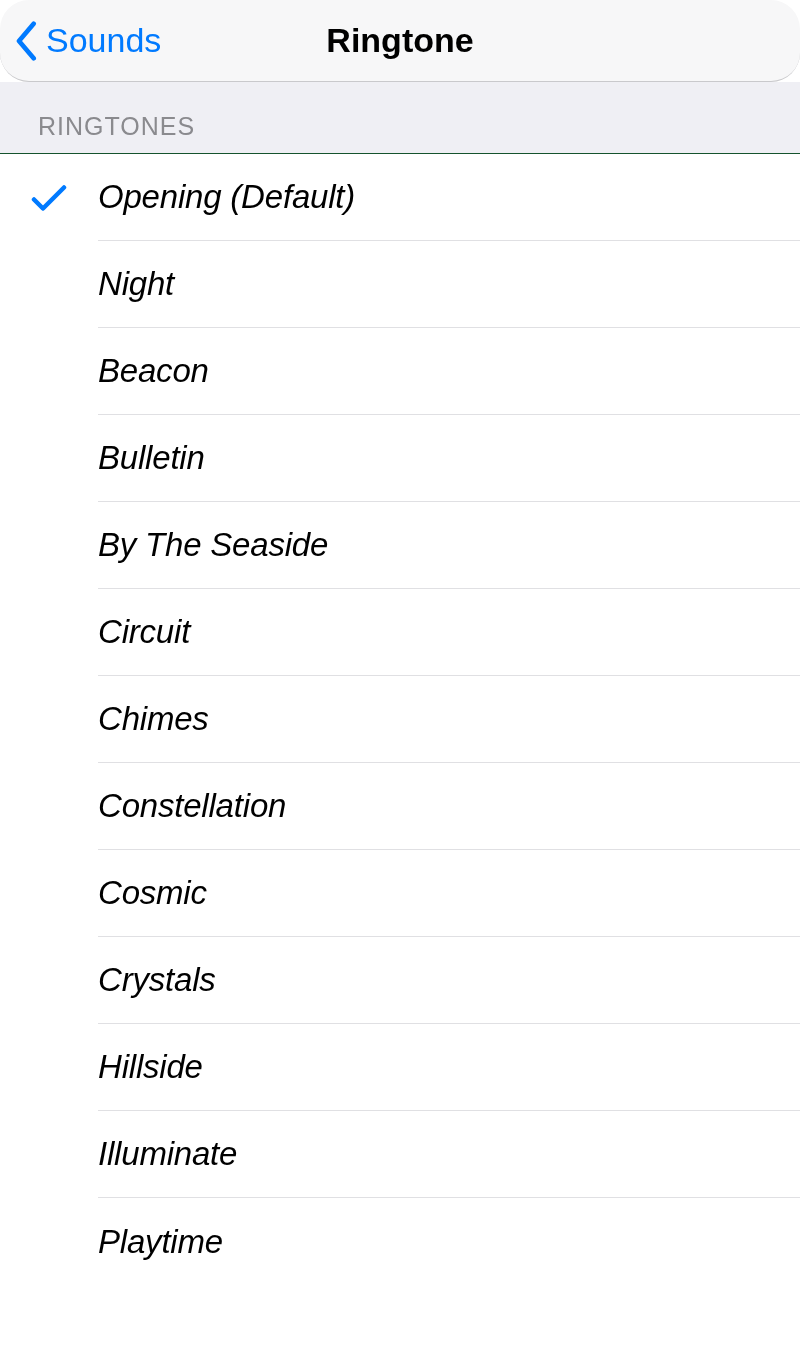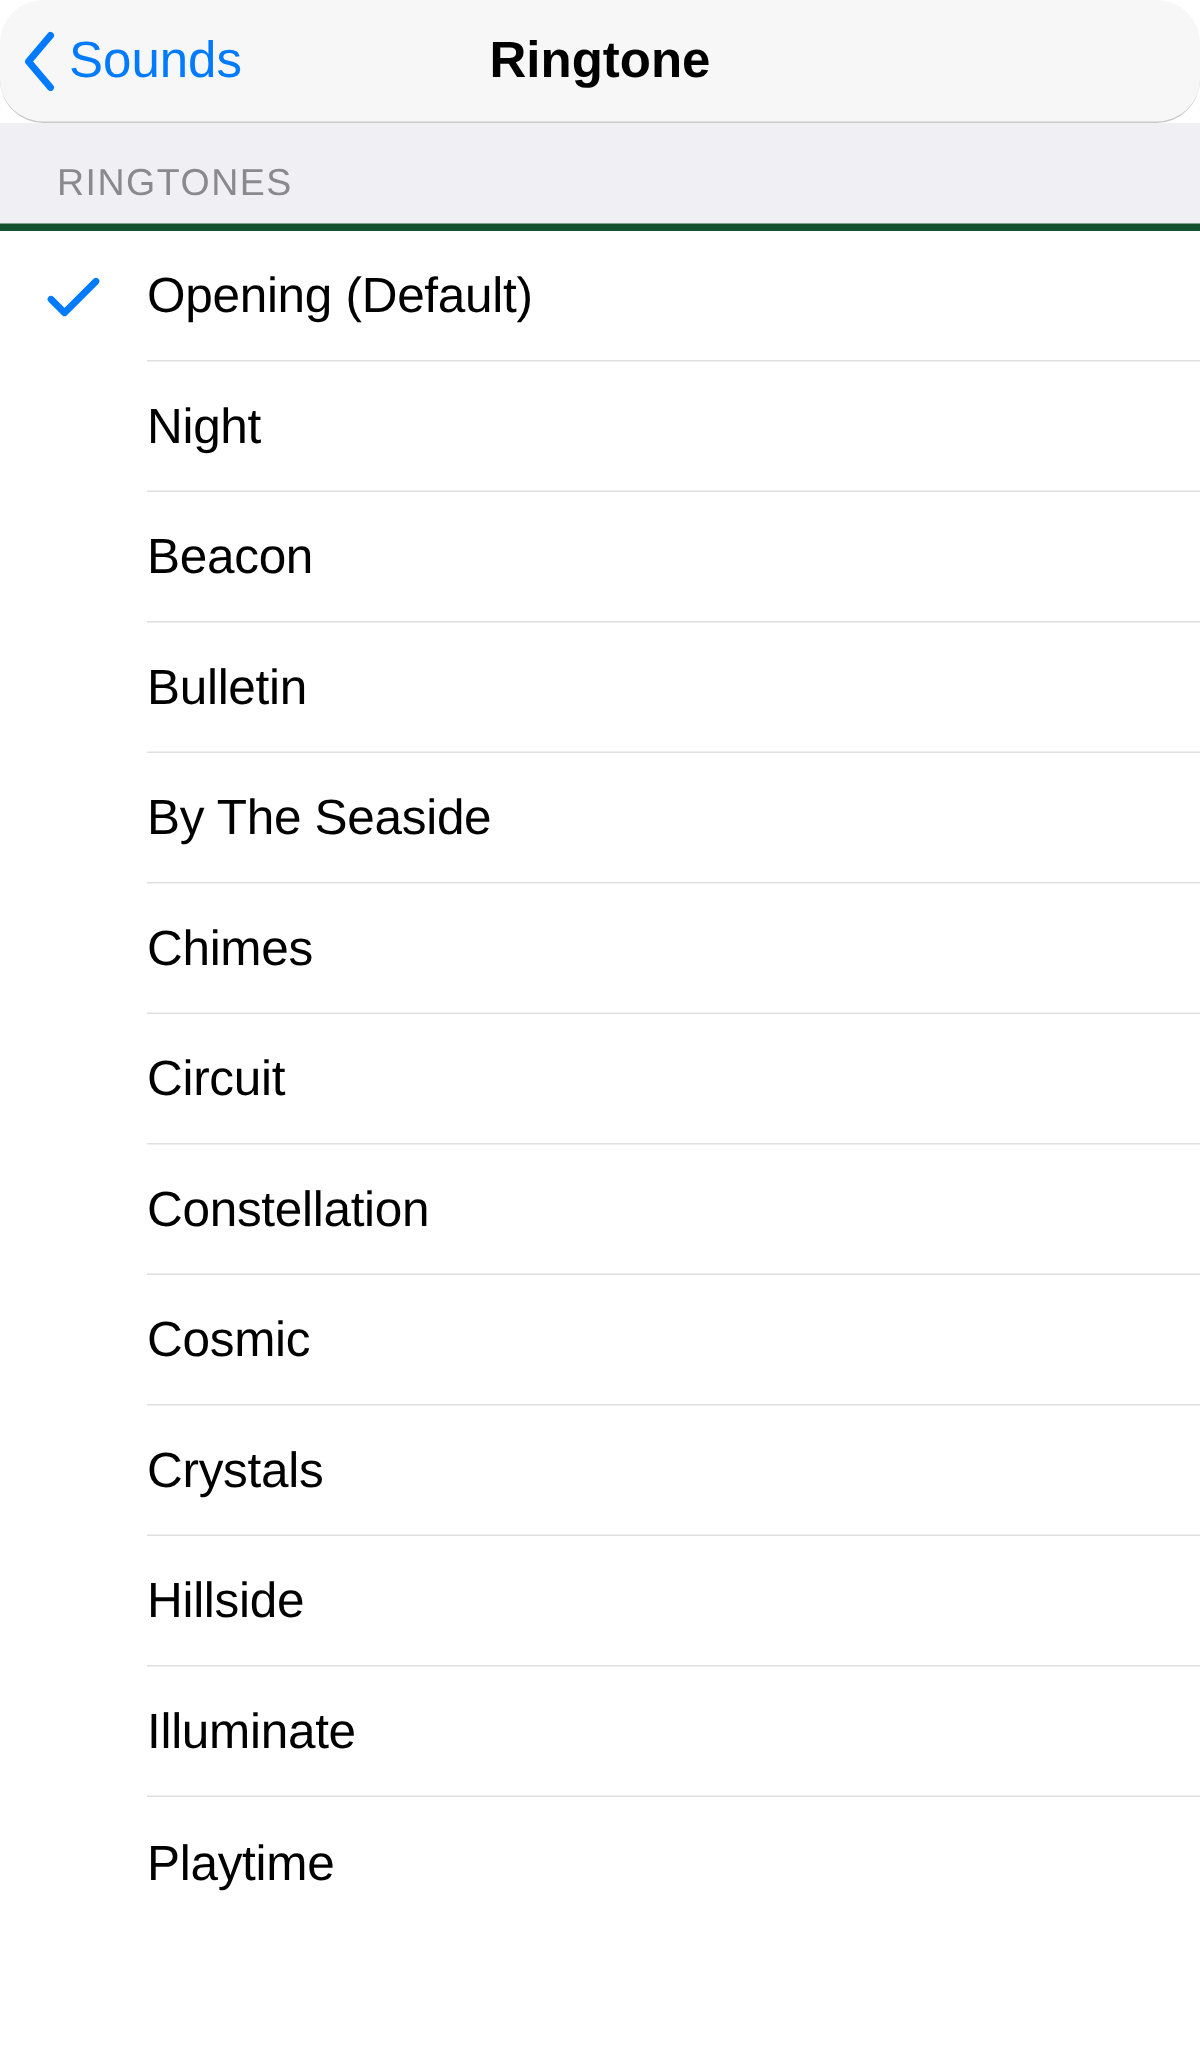--- a/index.html
+++ b/index.html
@@ -51,21 +51,21 @@
       font-size: 34px;
       font-weight: 600;
       color: #000;
     }
     .section-header {
       background: #efeff4;
       height: 72px;
       display: flex;
       align-items: flex-end;
       padding: 0 0 12px 38px;
-      border-bottom: 5px solid #14532d;
+      border-bottom: 1px solid #14532d;
     }
     .section-header-label {
       font-size: 25px;
       letter-spacing: 1px;
       color: #8a8a8e;
       text-transform: uppercase;
     }
     .list {
       background: #ffffff;
     }
@@ -90,20 +90,21 @@
     .checkmark-icon svg {
       width: 100%;
       height: 100%;
     }
     .row-content {
       flex: 1;
       height: 100%;
       display: flex;
       align-items: center;
       border-bottom: 1px solid #e0e0e3;
+      font-style: italic;
     }
     .row:last-child .row-content {
       border-bottom: none;
     }
     .row-label {
       font-size: 33px;
       color: #000;
       letter-spacing: -0.2px;
     }
   </style>
@@ -159,32 +160,32 @@
   </div>
   <div class="row">
     <div class="checkmark-col"></div>
     <div class="row-content">
         <span class="row-label">By The Seaside</span>
       </div>
   </div>
   <div class="row">
     <div class="checkmark-col"></div>
     <div class="row-content">
+        <span class="row-label">Circuit</span>
+      </div>
+  </div>
+  <div class="row">
+    <div class="checkmark-col"></div>
+    <div class="row-content">
         <span class="row-label">Chimes</span>
       </div>
   </div>
   <div class="row">
     <div class="checkmark-col"></div>
     <div class="row-content">
-        <span class="row-label">Circuit</span>
-      </div>
-  </div>
-  <div class="row">
-    <div class="checkmark-col"></div>
-    <div class="row-content">
         <span class="row-label">Constellation</span>
       </div>
   </div>
   <div class="row">
     <div class="checkmark-col"></div>
     <div class="row-content">
         <span class="row-label">Cosmic</span>
       </div>
   </div>
   <div class="row">

